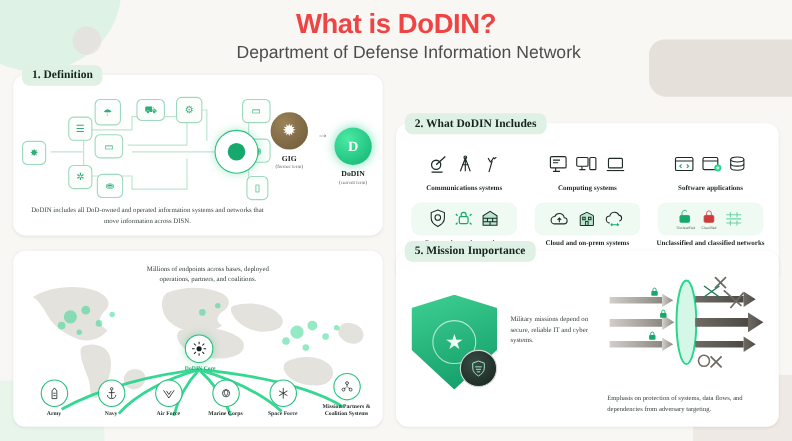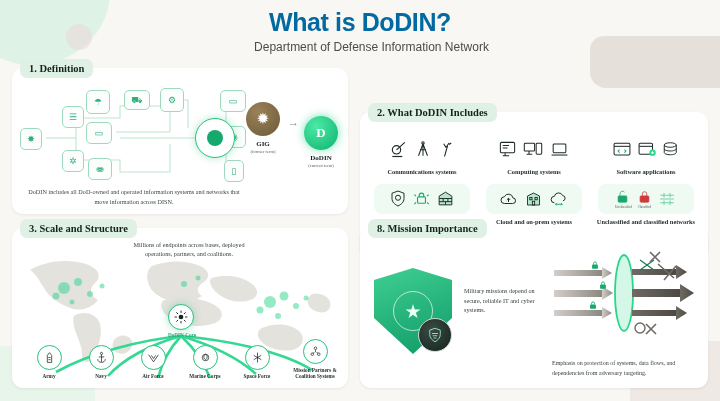--- a/index.html
+++ b/index.html
@@ -28,22 +28,22 @@
     position: absolute; right: -30px; bottom: -30px; width: 120px; height: 90px;
     background: #e9e3dd; border-radius: 50% 0 0 0; opacity: .7;
   }
   .blob-green2 {
     position: absolute; left: -25px; bottom: -35px; width: 120px; height: 90px;
     background: #dff3e7; border-radius: 0 55% 0 0; opacity: .7;
   }
 
   
   .header { position: absolute; left: 0; top: 8px; width: 720px; text-align: center; z-index: 4;}
-  .title { font-size: 25px; font-weight: bold; color: #0369a1; letter-spacing: -0.4px; }
-  .subtitle { font-size: 12px; color: #4c4c4c; margin-top: 3px; padding-left: 23px; }
+  .title { font-size: 25px; font-weight: bold; color: #ef4444; letter-spacing: -0.4px; }
+  .subtitle { font-size: 16px; color: #4c4c4c; margin-top: 3px; padding-left: 23px; }
 
   
   .panel {
     position: absolute; background: #ffffff; border-radius: 11px;
     box-shadow: 0 1px 3px rgba(0,0,0,.07);
     z-index: 3;
     font-family: Liberation Serif, serif;
   }
   #panel-1 { left: 12px;  top: 68px;  width: 336px; height: 146px; }
   #panel-2 { left: 360px; top: 68px;  width: 348px; height: 146px; margin-top: 44px; }
@@ -412,21 +412,20 @@
             </span>
           </div>
           <div class="cell-label">Unclassified and classified networks</div>
         </div>
 
       </div>
     </div>
   </div>
 
   <div class="panel" id="panel-3">
-    <div class="panel-badge">3. Scale and Structure</div>
     <div class="panel-body">
       <div class="map-wrap">
         <svg width="336" height="144" viewBox="0 0 336 144">
           <g fill="#e4e2dd">
             <path d="M18 26c14-9 38-12 56-6 12 4 16 12 10 18-8 7-6 14 2 18-6 8-18 12-28 8-12-5-20-10-26-20-5-8-8-14-14-18z"></path>
             <path d="M66 70c10-3 20 2 22 10 3 12-2 24-8 34-4 7-10 4-10-4 0-10-6-18-8-28-1-7-2-11 4-12z"></path>
             <path d="M140 22c16-6 34-6 48 0 10 4 10 12 4 16-8 5-8 10-2 14-8 6-22 8-34 4-10-3-18-9-20-18-2-7 0-13 4-16z"></path>
             <path d="M152 56c20-4 40-2 52 6 10 6 6 16-4 18-14 4-30 2-42-6-8-5-12-14-6-18z"></path>
             <path d="M200 34c14-4 30-2 40 6 8 6 6 14-2 16-12 4-26 0-34-8-6-6-8-12-4-14z"></path>
             <path d="M250 84c14-6 30-4 38 4 6 7 2 16-8 18-12 2-26-2-32-10-4-6-2-10 2-12z"></path>
@@ -523,21 +522,21 @@
               <circle cx="18" cy="17" r="2.4"></circle>
               <path d="M12 8.4v5M10 14l-3 1M14 14l3 1"></path>
             </svg>
         </div>
         <div class="branch-label">Mission Partners &amp; Coalition Systems</div>
       </div>
     </div>
   </div>
 
   <div class="panel" id="panel-4">
-    <div class="panel-badge">8. Mission Importance</div>
+    <div class="panel-badge">5. Mission Importance</div>
     <div class="panel-body">
 
       <div class="shield">
         <div class="shield-inner">
           <span>★</span>
         </div>
       </div>
       <div class="emblem">
         <svg width="18" height="18" viewBox="0 0 24 24" fill="none" stroke="#9fe9c6" stroke-width="1.2">
           <path d="M12 3l7 2.5v6C19 16 15.5 19 12 21 8.5 19 5 16 5 11.5v-6z"></path>

